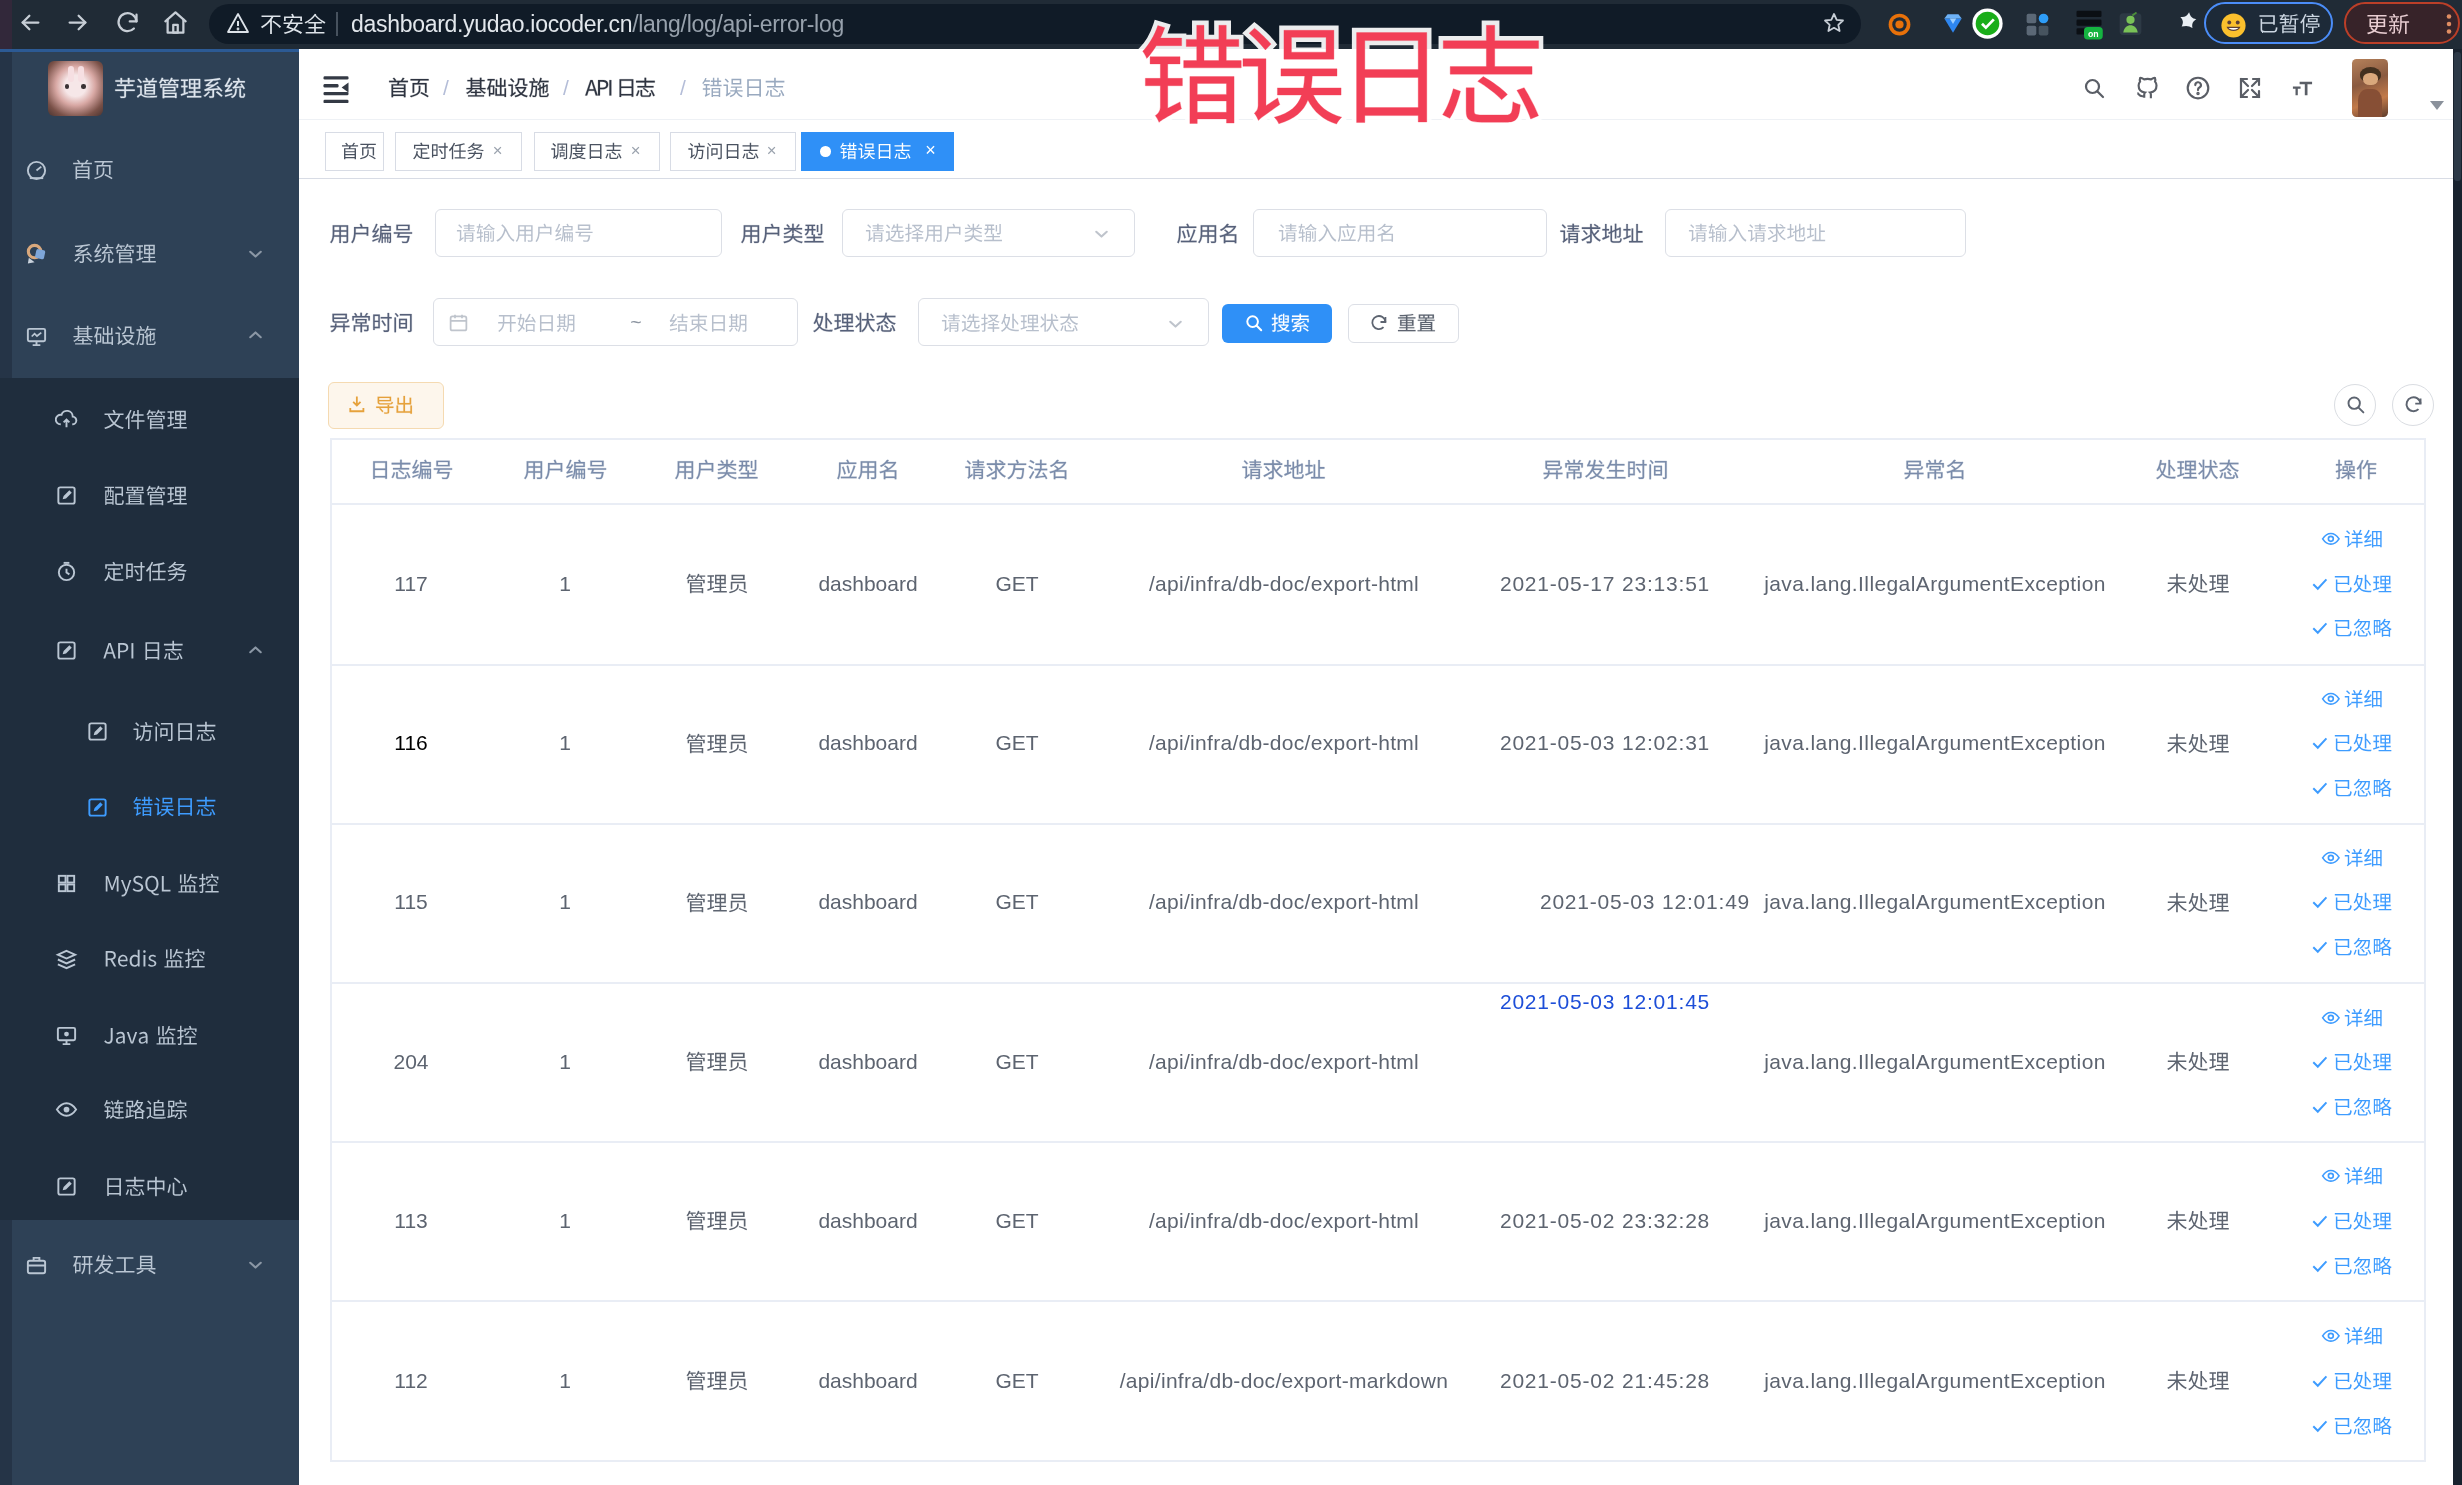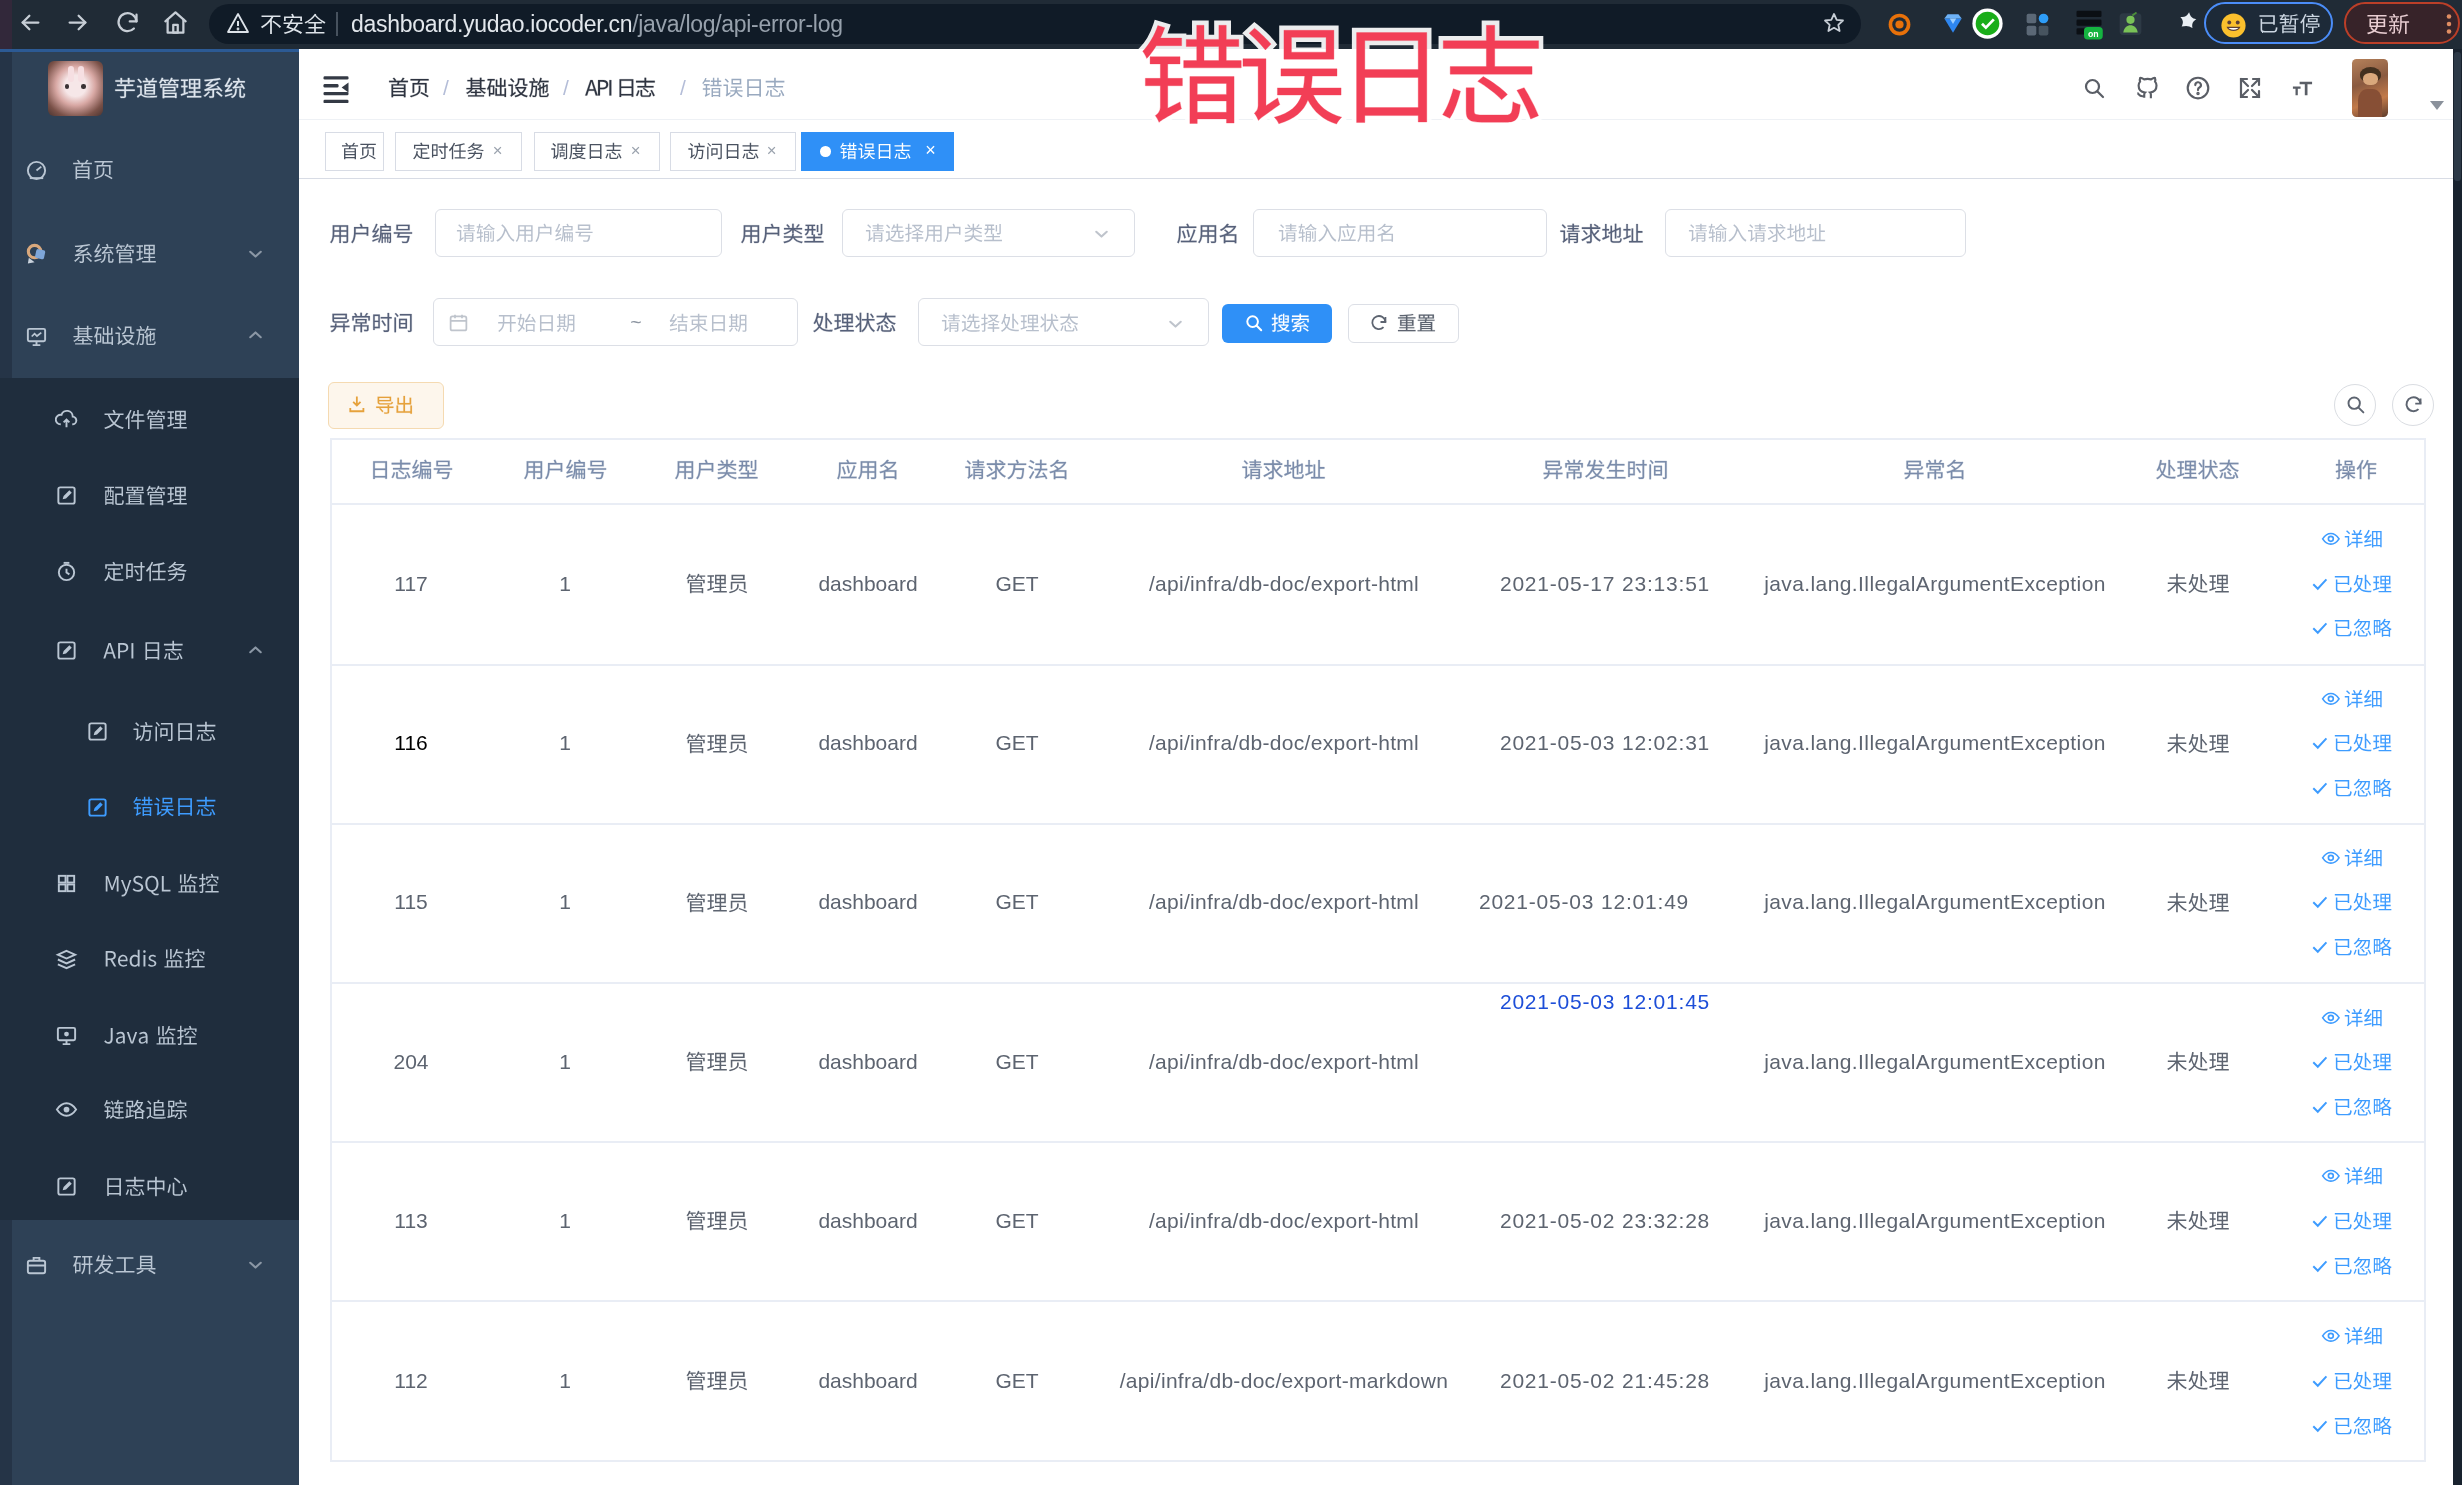--- a/index.html
+++ b/index.html
@@ -139,21 +139,21 @@
 <div style="position:absolute;left:260px;top:12.5px;height:22px;line-height:0">
     <svg width="66" height="22" viewBox="0 -880 3000 1000" style="overflow:visible">
       <g fill="#dde3e9">
         <use href="#g4e0d" x="0"></use>
         <use href="#g5b89" x="1000"></use>
         <use href="#g5168" x="2000"></use>
       </g>
     </svg>
   </div>
 <div style="position:absolute;left:336px;top:12px;width:1.5px;height:23.5px;background:#47525e"></div>
-<div style="position:absolute;left:351px;top:24px;transform:translateY(-50%);font:400 23px 'Liberation Sans';letter-spacing:-0.3px;white-space:nowrap"><span style="color:#e2e7ec">dashboard.yudao.iocoder.cn</span><span style="color:#97a1ac">/java/log/api-error-log</span></div>
+<div style="position:absolute;left:351px;top:24px;transform:translateY(-50%);font:400 23px 'Liberation Sans';letter-spacing:-0.3px;white-space:nowrap"><span style="color:#e2e7ec">dashboard.yudao.iocoder.cn</span><span style="color:#97a1ac">/lang/log/api-error-log</span></div>
 <svg style="position:absolute;left:1822px;top:10.6px" width="24" height="24" viewBox="0 0 24 24" fill="none" stroke="#c7ced6" stroke-width="1.8" stroke-linejoin="round">
     <path d="M12 3l2.7 5.8 6.3.7-4.7 4.3 1.3 6.2-5.6-3.2-5.6 3.2 1.3-6.2L3 9.5l6.3-.7z"></path>
   </svg>
 <svg style="position:absolute;left:1885px;top:9.8px" width="29" height="29" viewBox="0 0 24 24">
     <circle cx="12" cy="12" r="9" fill="#e8710a"></circle>
     <circle cx="12" cy="12" r="6" fill="#202b36"></circle>
     <circle cx="12" cy="12" r="3.4" fill="#e8710a"></circle>
   </svg>
 <svg style="position:absolute;left:1940px;top:11.4px" width="26" height="26" viewBox="0 0 24 24">
     <path d="M4 7h16l-8 13z" fill="#2e86f0"></path>
@@ -1064,21 +1064,21 @@
       <g fill="#5d6470">
         <use href="#g7ba1" x="0"></use>
         <use href="#g7406" x="1000"></use>
         <use href="#g5458" x="2000"></use>
       </g>
     </svg>
   </div>
 <div style="position:absolute;left:868px;top:902px;transform:translate(-50%,-50%);font:400 21px 'Liberation Sans',sans-serif;color:#5d6470;letter-spacing:0;white-space:nowrap">dashboard</div>
 <div style="position:absolute;left:1017px;top:902px;transform:translate(-50%,-50%);font:400 21px 'Liberation Sans',sans-serif;color:#5d6470;letter-spacing:0;white-space:nowrap">GET</div>
 <div style="position:absolute;left:1284px;top:902px;transform:translate(-50%,-50%);font:400 21px 'Liberation Sans',sans-serif;color:#5d6470;letter-spacing:0.3px;white-space:nowrap">/api/infra/db-doc/export-html</div>
-<div style="position:absolute;left:1584px;top:902px;transform:translate(-50%,-50%);font:400 21px 'Liberation Sans',sans-serif;color:#5d6470;letter-spacing:0.8px;white-space:nowrap">2021-05-03 12:01:49</div>
+<div style="position:absolute;left:1645px;top:902px;transform:translate(-50%,-50%);font:400 21px 'Liberation Sans',sans-serif;color:#5d6470;letter-spacing:0.8px;white-space:nowrap">2021-05-03 12:01:49</div>
 <div style="position:absolute;left:1935px;top:902px;transform:translate(-50%,-50%);font:400 21px 'Liberation Sans',sans-serif;color:#5d6470;letter-spacing:0.4px;white-space:nowrap">java.lang.IllegalArgumentException</div>
 <div style="position:absolute;left:2166px;top:892px;height:21px;line-height:0">
     <svg width="64" height="21" viewBox="0 -880 3000 1000" style="overflow:visible">
       <g fill="#5d6470">
         <use href="#g672a" x="0"></use>
         <use href="#g5904" x="1000"></use>
         <use href="#g7406" x="2000"></use>
       </g>
     </svg>
   </div>

